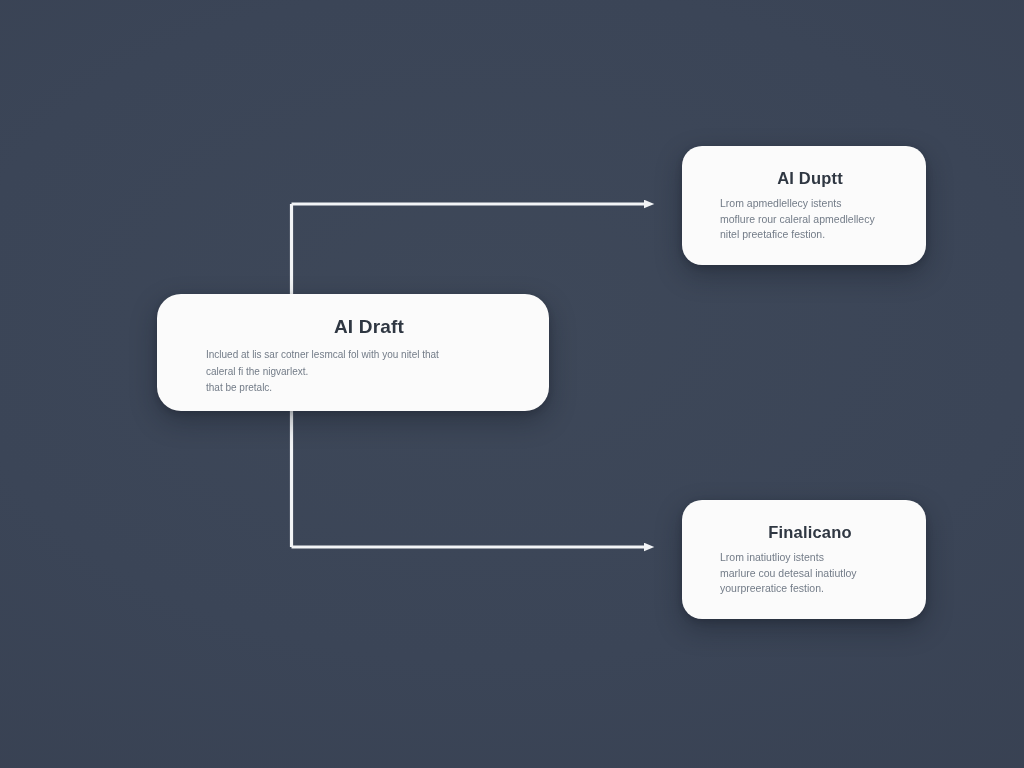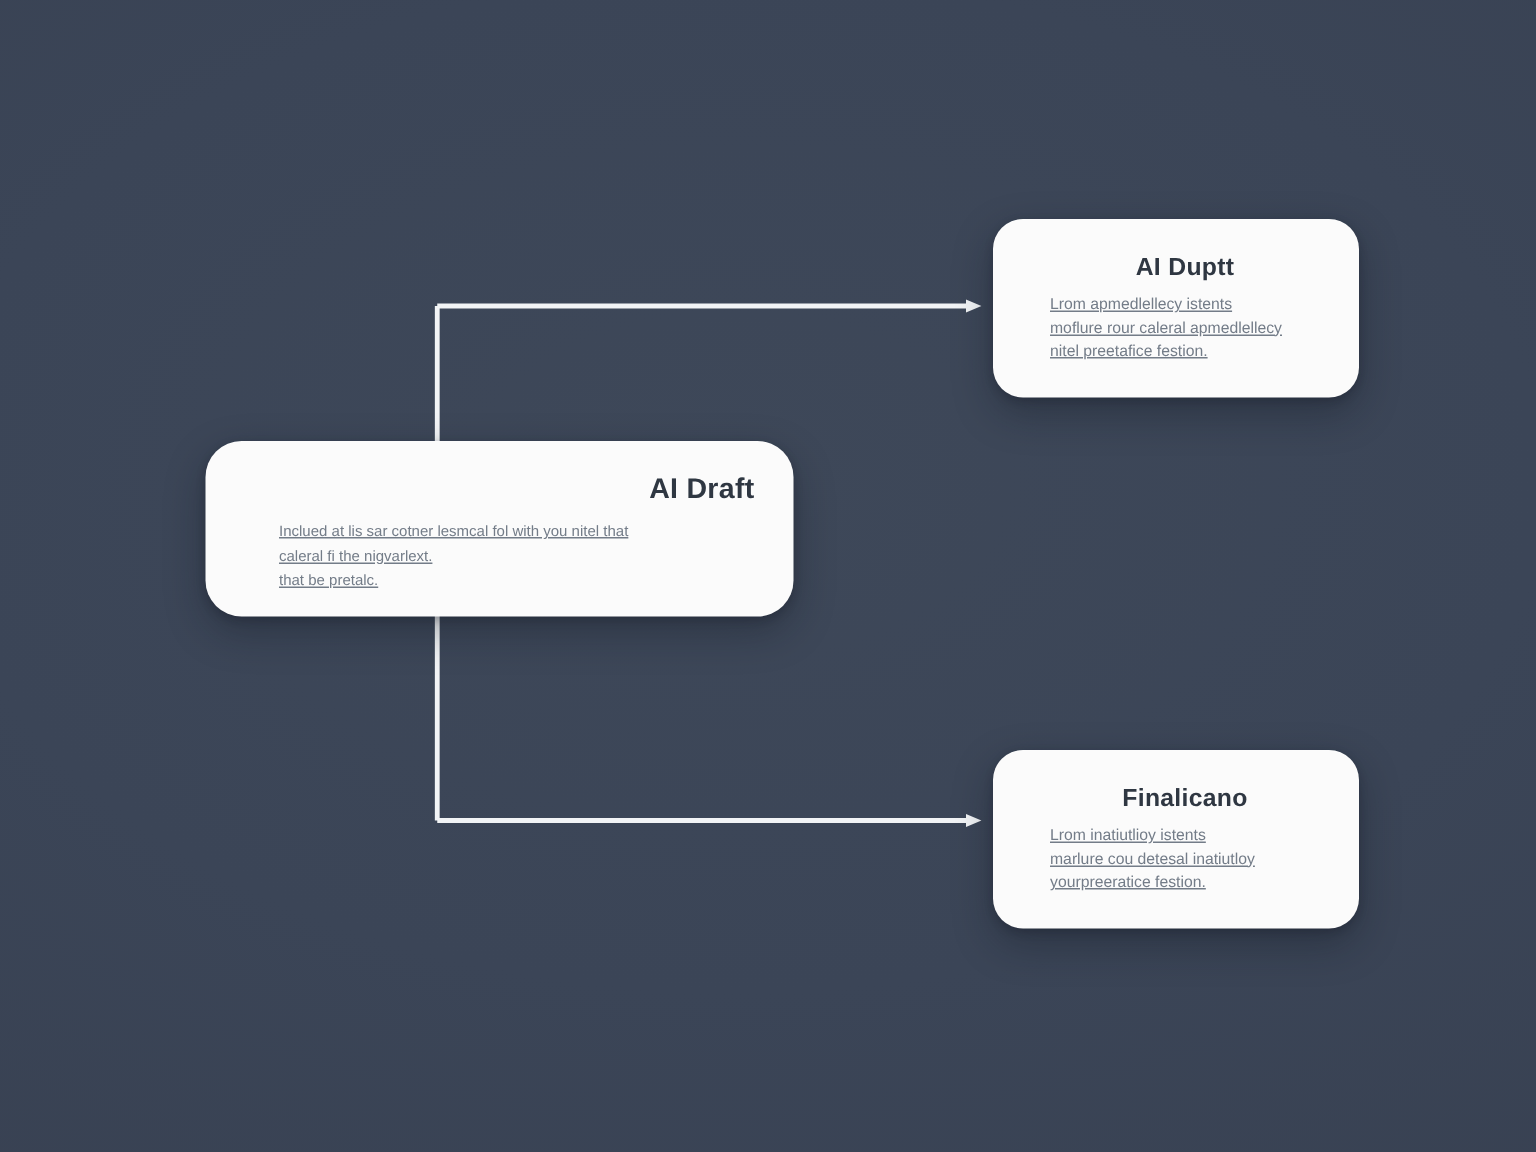--- a/index.html
+++ b/index.html
@@ -37,20 +37,21 @@
   
   .card {
     position: absolute;
     z-index: 2;
     background: #fbfbfb;
     border-radius: 22px;
     box-sizing: border-box;
     box-shadow:
       0 10px 26px rgba(16, 20, 30, 0.34),
       0 2px 6px rgba(16, 20, 30, 0.22);
+    margin-left: 20px;
   }
 
   .card-main {
     left: 137px;
     top: 294px;
     width: 392px;
     height: 117px;
     border-radius: 24px;
     padding: 22px 26px 0 58px;
   }
@@ -76,35 +77,34 @@
     color: #2f3742;
     font-weight: bold;
     letter-spacing: 0.2px;
     white-space: nowrap;
   }
 
   .card-main .card-title {
     font-size: 19px;
     line-height: 22px;
     margin: 0 0 9px 0;
-    text-align: right;
+    text-align: center;
   }
 
   .card-branch .card-title {
     font-size: 16.5px;
     line-height: 20px;
     margin: 0 0 8px 0;
     text-align: center;
   }
 
   .card-body {
     color: #737c88;
     margin: 0;
     text-align: left;
-    text-decoration: underline;
   }
 
   .card-main .card-body {
     font-size: 10px;
     line-height: 16.5px;
     margin-left: -9px;
   }
 
   .card-branch .card-body {
     font-size: 10.5px;

